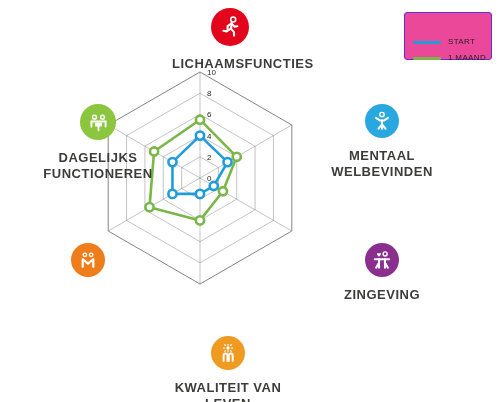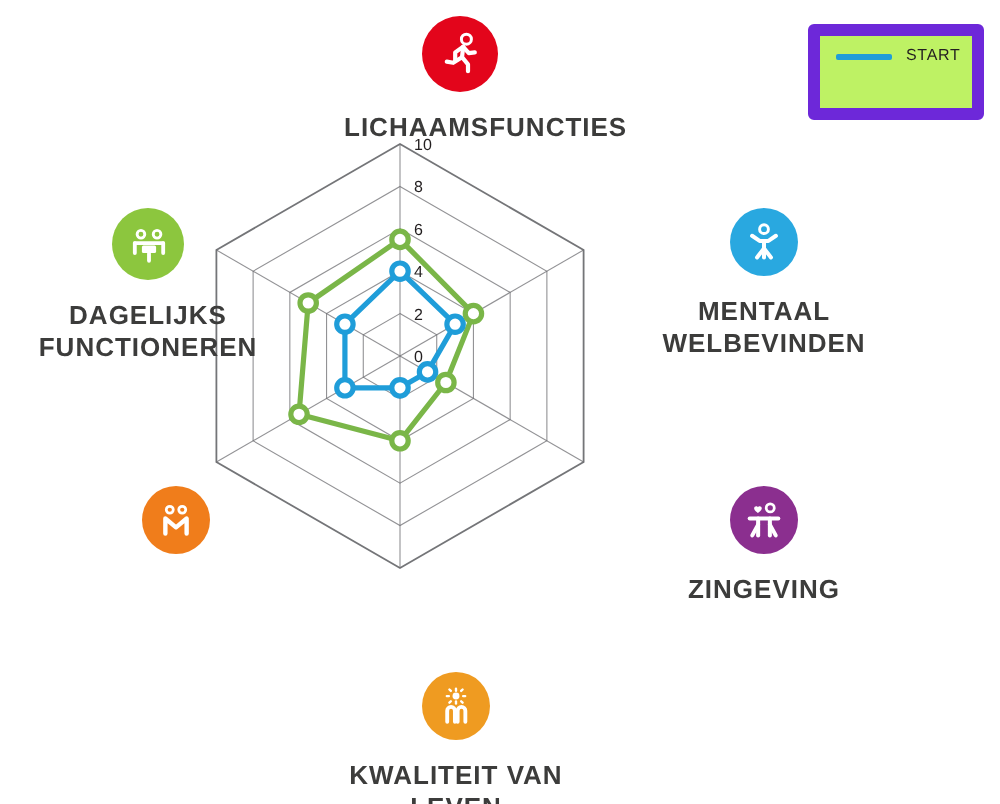--- a/index.html
+++ b/index.html
@@ -11,25 +11,25 @@
     overflow:hidden;
     position:relative;
   }
   #stage{position:absolute;left:0;top:0;width:500px;height:402px;}
 
   
   .legend{
     position:absolute;
     left:404px;top:12px;
     width:88px;height:48px;
-    border:6px solid #6d28d9;
+    border:1px solid #6d28d9;
     border-radius:3px;
-    background:#bef264;
+    background:#ec4899;
     box-sizing:border-box;
-    padding:2px 8px;
+    padding:21px 8px;
   }
   .legend-row{display:flex;align-items:center;height:16px;}
   .legend-swatch{width:28px;height:3px;border-radius:1px;margin-right:7px;flex:0 0 auto;}
   .legend-label{
     font-size:8px;letter-spacing:.35px;color:#231f20;
     white-space:nowrap;line-height:1;
   }
 
   
   .node{position:absolute;text-align:center;}
@@ -46,38 +46,42 @@
     line-height:1.26;
     white-space:pre-line;
     font-weight:600;
   }
 
   .n-top   {left:172px;top:8px;  width:116px;}
   .n-right {left:330px;top:104px;width:104px;}
   .n-lright{left:330px;top:243px;width:104px;}
   .n-bottom{left:162px;top:336px;width:132px;}
   .n-lleft {left:22px; top:243px;width:132px;}
-  .n-left  {left:14px; top:104px;width:120px;}
+  .n-left  {left:38px; top:104px;width:120px;}
 
   svg.chart{position:absolute;left:0;top:0;}
   .tick-text{
     font-family:"Liberation Sans", sans-serif;
     font-size:8px;
     fill:#231f20;
   }
 </style>
 </head>
 <body>
 
 <div id="stage">
 
   <div class="legend">
     <div class="legend-row">
       <span class="legend-swatch" id="sw0" style="background: rgb(31, 157, 217);"></span>
       <span class="legend-label">START</span>
+    </div>
+    <div class="legend-row">
+      <span class="legend-swatch" id="sw1" style="background: rgb(122, 182, 72);"></span>
+      <span class="legend-label">1 MAAND</span>
     </div>
   </div>
 
   <svg class="chart" width="500" height="402" viewBox="0 0 500 402">
     <g id="grid-layer">
         <polygon points="200.00,156.80 218.36,167.40 218.36,188.60 200.00,199.20 181.64,188.60 181.64,167.40" fill="none" stroke="#6d6e71" stroke-width="0.55" stroke-opacity="0.75"></polygon>
         <polygon points="200.00,135.60 236.72,156.80 236.72,199.20 200.00,220.40 163.28,199.20 163.28,156.80" fill="none" stroke="#6d6e71" stroke-width="0.55" stroke-opacity="0.75"></polygon>
         <polygon points="200.00,114.40 255.08,146.20 255.08,209.80 200.00,241.60 144.92,209.80 144.92,146.20" fill="none" stroke="#6d6e71" stroke-width="0.55" stroke-opacity="0.75"></polygon>
         <polygon points="200.00,93.20 273.44,135.60 273.44,220.40 200.00,262.80 126.56,220.40 126.56,135.60" fill="none" stroke="#6d6e71" stroke-width="0.55" stroke-opacity="0.75"></polygon>
         <polygon points="200.00,72.00 291.80,125.00 291.80,231.00 200.00,284.00 108.20,231.00 108.20,125.00" fill="none" stroke="#6d6e71" stroke-width="0.9" stroke-opacity="0.95"></polygon>

